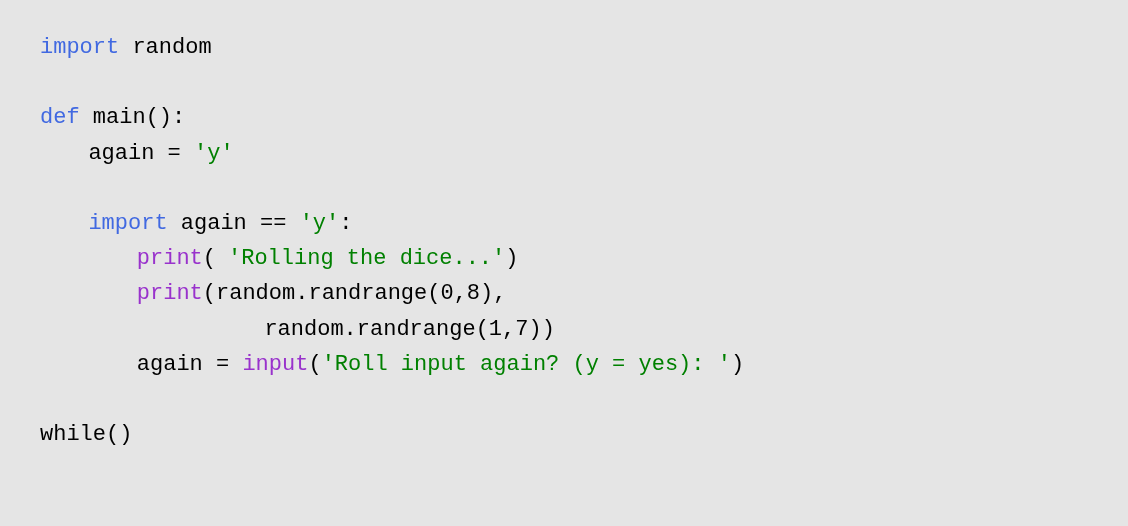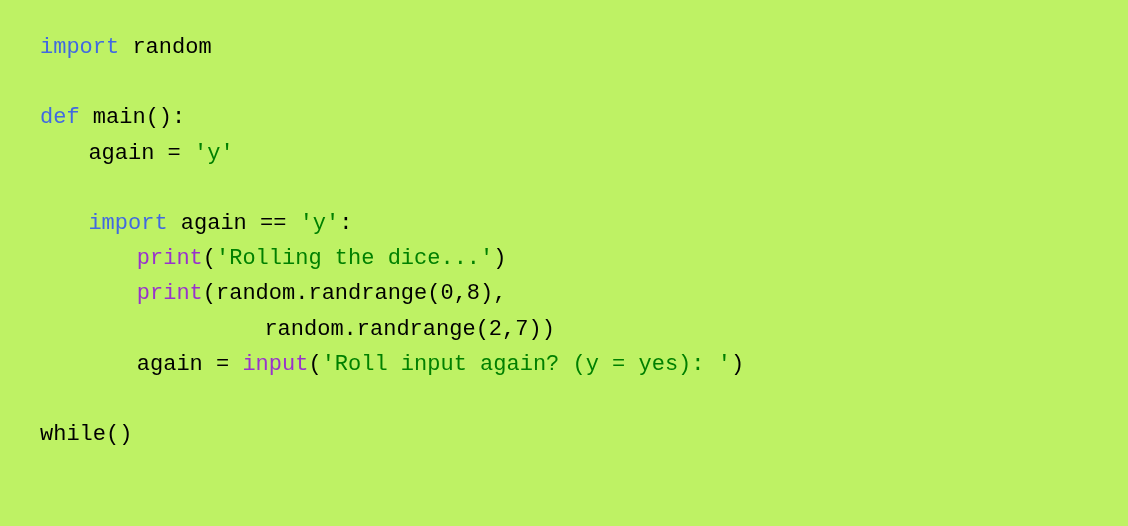--- a/index.html
+++ b/index.html
@@ -16,21 +16,21 @@
       align-items: flex-start;
       justify-content: flex-start;
       overflow: hidden;
     }
 
     .code-container {
       padding: 30px 40px;
       font-family: 'Courier New', Courier, monospace;
       font-size: 22px;
       line-height: 1.6;
-      background: #bef264;
+      background: #e5e5e5;
       width: 100%;
       height: 100%;
     }
 
     .line {
       white-space: pre;
       display: block;
     }
 
     .blank {
@@ -51,25 +51,25 @@
   <span class="blank"></span>
 
   <span class="line"><span style="color:#4169e1;">def </span><span style="color:#000000;font-weight:normal;">main</span><span style="color:#000000;">():</span></span>
 
   <span class="line indent1"><span style="color:#000000;">again = </span><span style="color:#008000;">'y'</span></span>
 
   <span class="blank"></span>
 
   <span class="line indent1"><span style="color:#4169e1;">import</span><span style="color:#000000;"> again == </span><span style="color:#008000;">'y'</span><span style="color:#000000;">:</span></span>
 
-  <span class="line indent2"><span style="color:#9932cc;">print</span><span style="color:#000000;">(</span><span style="color:#008000;">'Rolling the dice...'</span><span style="color:#000000;">)</span></span>
+  <span class="line indent2"><span style="color:#9932cc;">print</span><span style="color:#000000;">(</span><span style="color:#008000;margin-left:12px;">'Rolling the dice...'</span><span style="color:#000000;">)</span></span>
 
   <span class="line indent2"><span style="color:#9932cc;">print</span><span style="color:#000000;">(random.randrange(0,8),</span></span>
 
-  <span class="line indent3"><span style="color:#000000;">      random.randrange(2,7))</span></span>
+  <span class="line indent3"><span style="color:#000000;">      random.randrange(1,7))</span></span>
 
   <span class="line indent2"><span style="color:#000000;">again = </span><span style="color:#9932cc;">input</span><span style="color:#000000;">(</span><span style="color:#008000;">'Roll input again? (y = yes): '</span><span style="color:#000000;">)</span></span>
 
   <span class="blank"></span>
 
   <span class="line"><span style="color:#000000;">while()</span></span>
 
 </div>
 
 </body></html>

